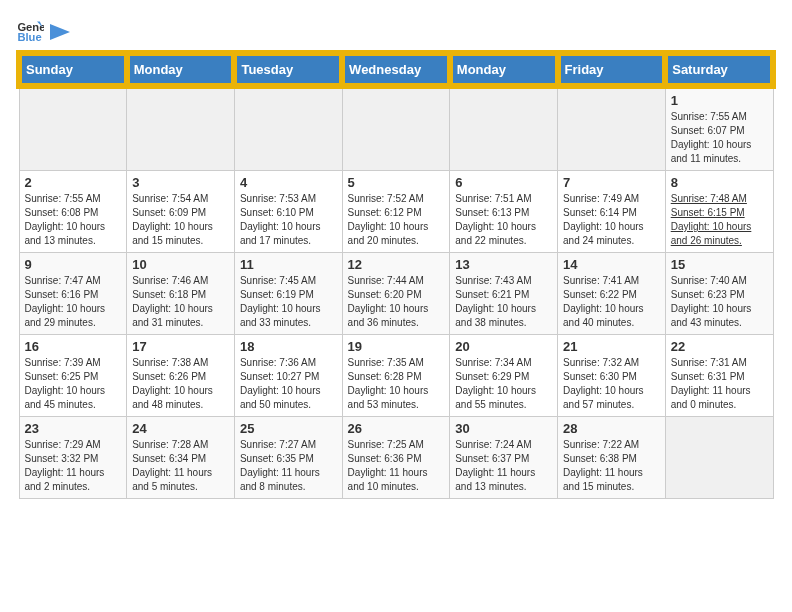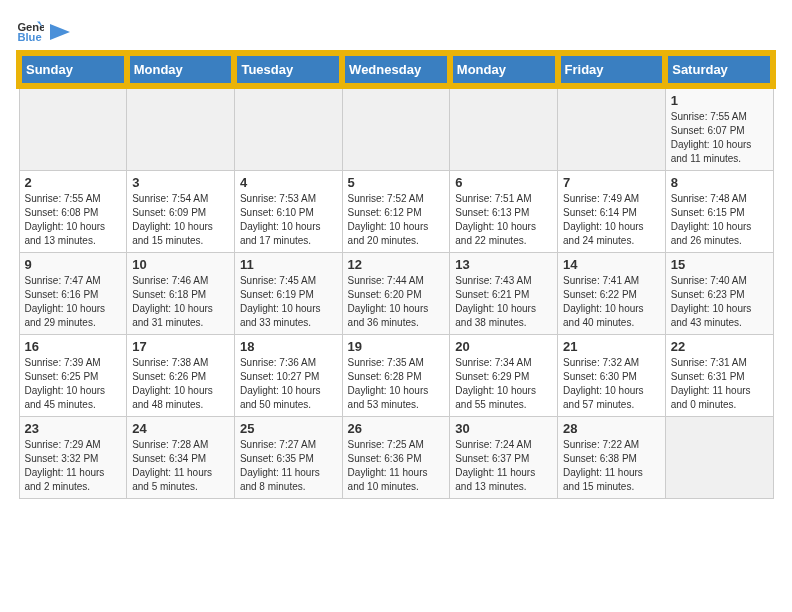--- a/index.html
+++ b/index.html
@@ -144,21 +144,21 @@
 Daylight: 10 hours and 17 minutes.</span></td>
         <td><span class="day-num">5</span><span class="day-detail" style="white-space: pre-line;">Sunrise: 7:52 AM
 Sunset: 6:12 PM
 Daylight: 10 hours and 20 minutes.</span></td>
         <td><span class="day-num">6</span><span class="day-detail" style="white-space: pre-line;">Sunrise: 7:51 AM
 Sunset: 6:13 PM
 Daylight: 10 hours and 22 minutes.</span></td>
         <td><span class="day-num">7</span><span class="day-detail" style="white-space: pre-line;">Sunrise: 7:49 AM
 Sunset: 6:14 PM
 Daylight: 10 hours and 24 minutes.</span></td>
-        <td><span class="day-num">8</span><span class="day-detail" style="white-space: pre-line;">Sunrise: 7:48 AM
+        <td><span class="day-num">8</span><span class="day-detail" style="white-space: pre-line; text-decoration: underline;">Sunrise: 7:48 AM
 Sunset: 6:15 PM
 Daylight: 10 hours and 26 minutes.</span></td>
       </tr>
       <tr>
         <td><span class="day-num">9</span><span class="day-detail" style="white-space: pre-line;">Sunrise: 7:47 AM
 Sunset: 6:16 PM
 Daylight: 10 hours and 29 minutes.</span></td>
         <td><span class="day-num">10</span><span class="day-detail" style="white-space: pre-line;">Sunrise: 7:46 AM
 Sunset: 6:18 PM
 Daylight: 10 hours and 31 minutes.</span></td>

